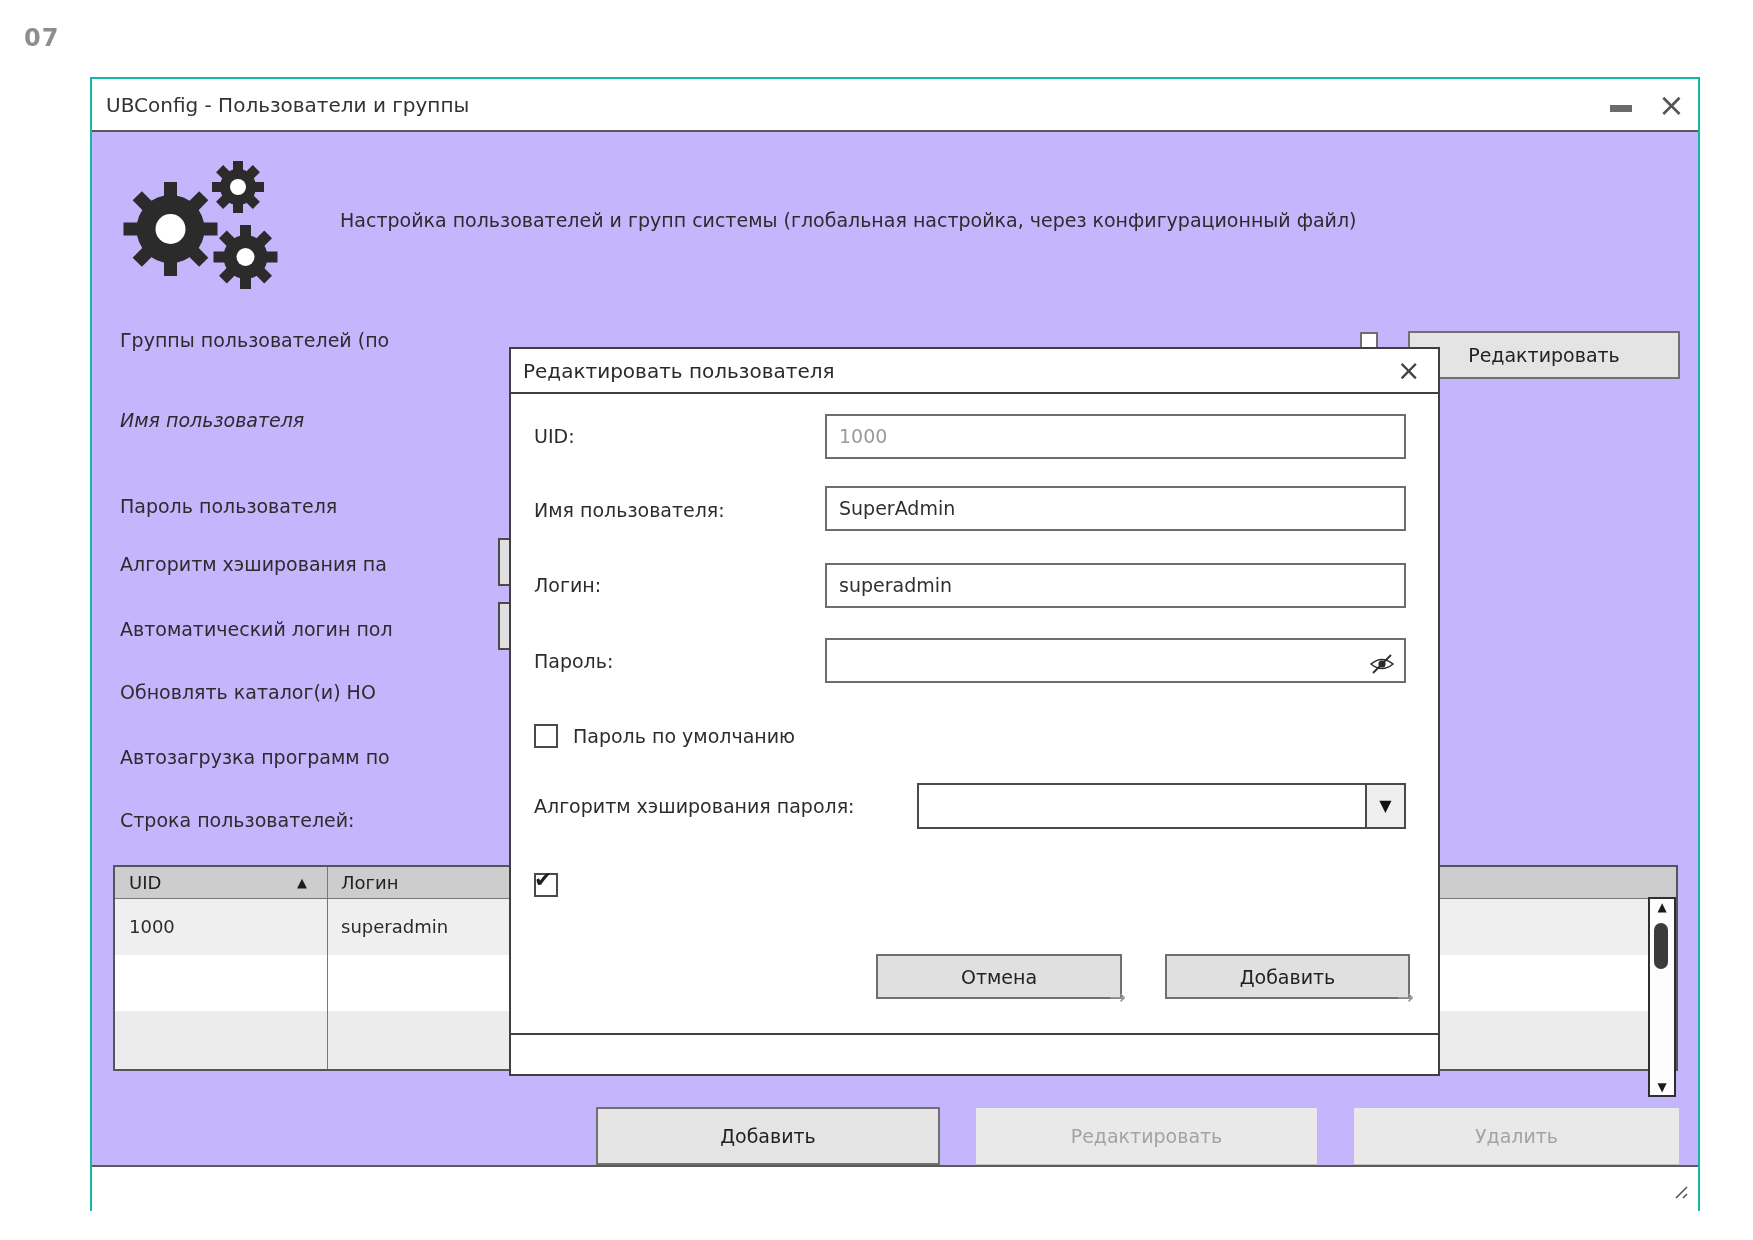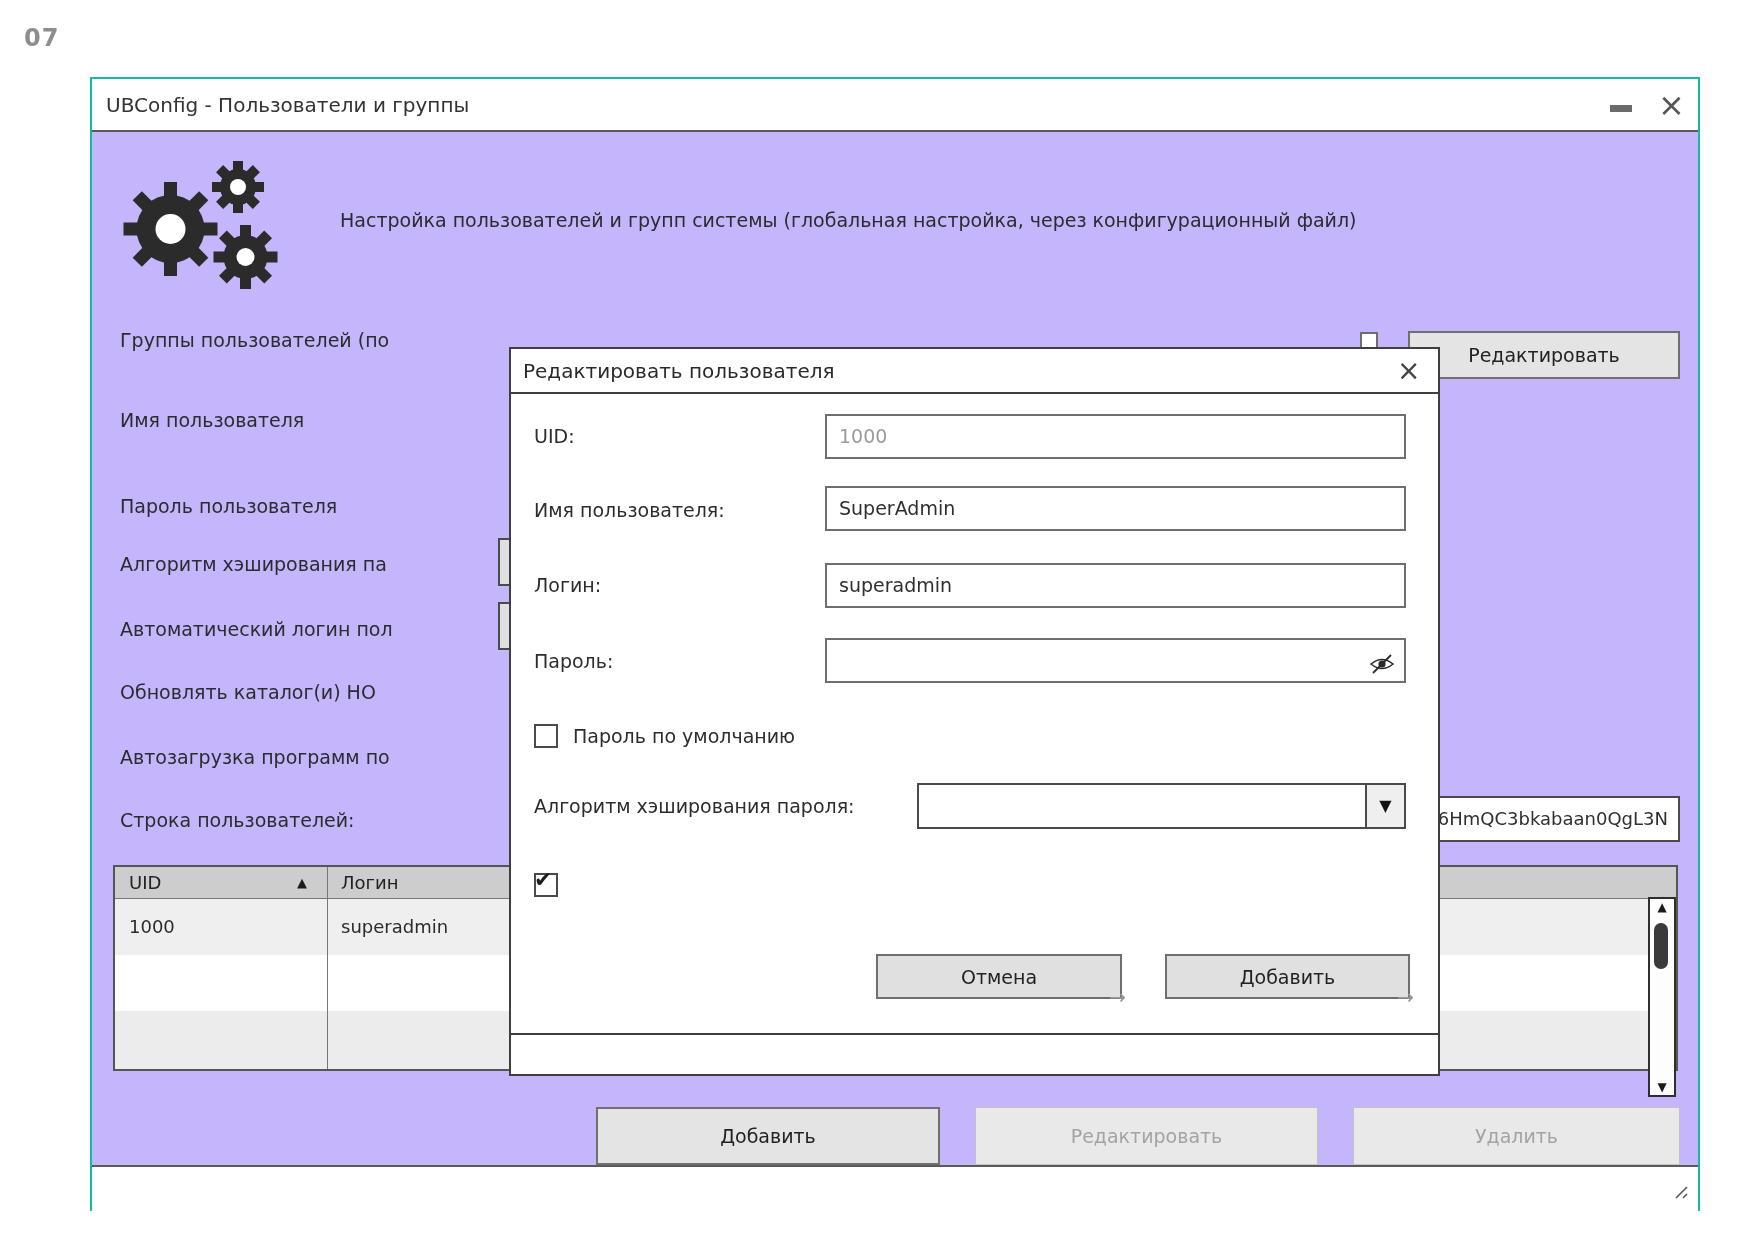--- a/index.html
+++ b/index.html
@@ -143,38 +143,37 @@
           <circle cx="127.5" cy="108" r="22"></circle>
           <circle cx="127.5" cy="108" r="9" fill="#ffffff"></circle>
         </g>
       </g>
     </svg>
   </div>
 
   <div class="abs description">Настройка пользователей и групп системы (глобальная настройка, через конфигурационный файл)</div>
 
   <div class="abs flabel" style="top:248px;">Группы пользователей (по</div>
-  <div class="abs flabel" style="top:328px;">Имя пользователя</div>
+  <div class="abs flabel" style="top:328px;font-style:italic;">Имя пользователя</div>
   <div class="abs flabel" style="top:414px;">Пароль пользователя</div>
   <div class="abs flabel" style="top:472px;">Алгоритм хэширования па</div>
   <div class="abs flabel" style="top:537px;">Автоматический логин пол</div>
   <div class="abs flabel" style="top:600px;">Обновлять каталог(и) HO</div>
   <div class="abs flabel" style="top:665px;">Автозагрузка программ по</div>
   <div class="abs flabel" style="top:728px;">Строка пользователей:</div>
 
   <div class="abs sliver" style="top:253px; height:47px;"></div>
   <div class="abs sliver" style="top:318px; height:48px;"></div>
   <div class="abs sliver" style="top:385px; height:48px;"></div>
   <div class="abs sliver combo" style="top:459px; height:48px;"></div>
   <div class="abs sliver combo" style="top:523px; height:48px;"></div>
   <div class="abs sliver" style="top:656px; height:47px;"></div>
 
   <div class="abs btn top-edit">Редактировать</div>
 
-  <div class="abs hash-field">6HmQC3bkabaan0QgL3N</div>
 
   <div class="abs table">
     <div class="abs thead"></div>
     <div class="abs trow1"></div>
     <div class="abs trow2"></div>
     <div class="abs trow3"></div>
     <div class="abs colline" style="left:212px;"></div>
     <div class="abs colline" style="left:556px;"></div>
     <div class="abs colline" style="left:966px;"></div>
 

